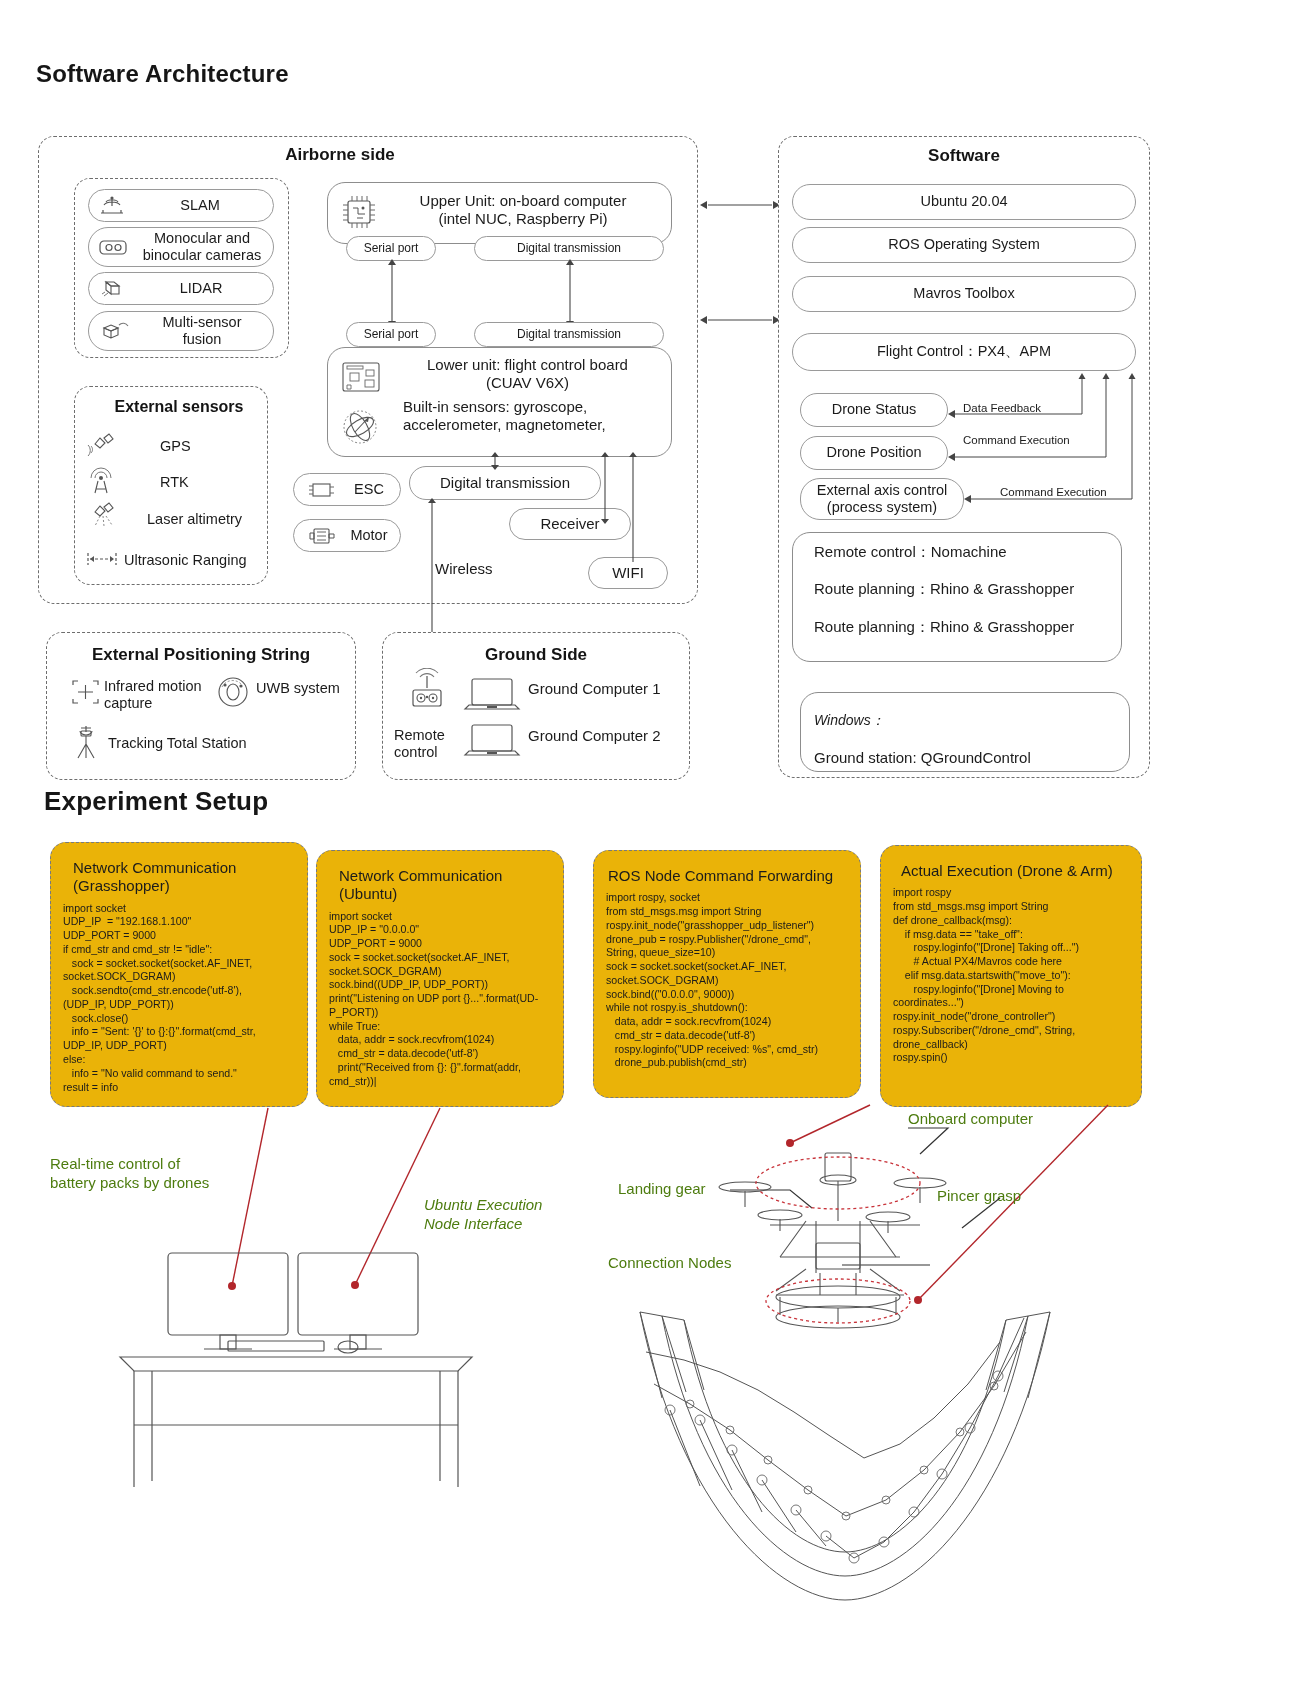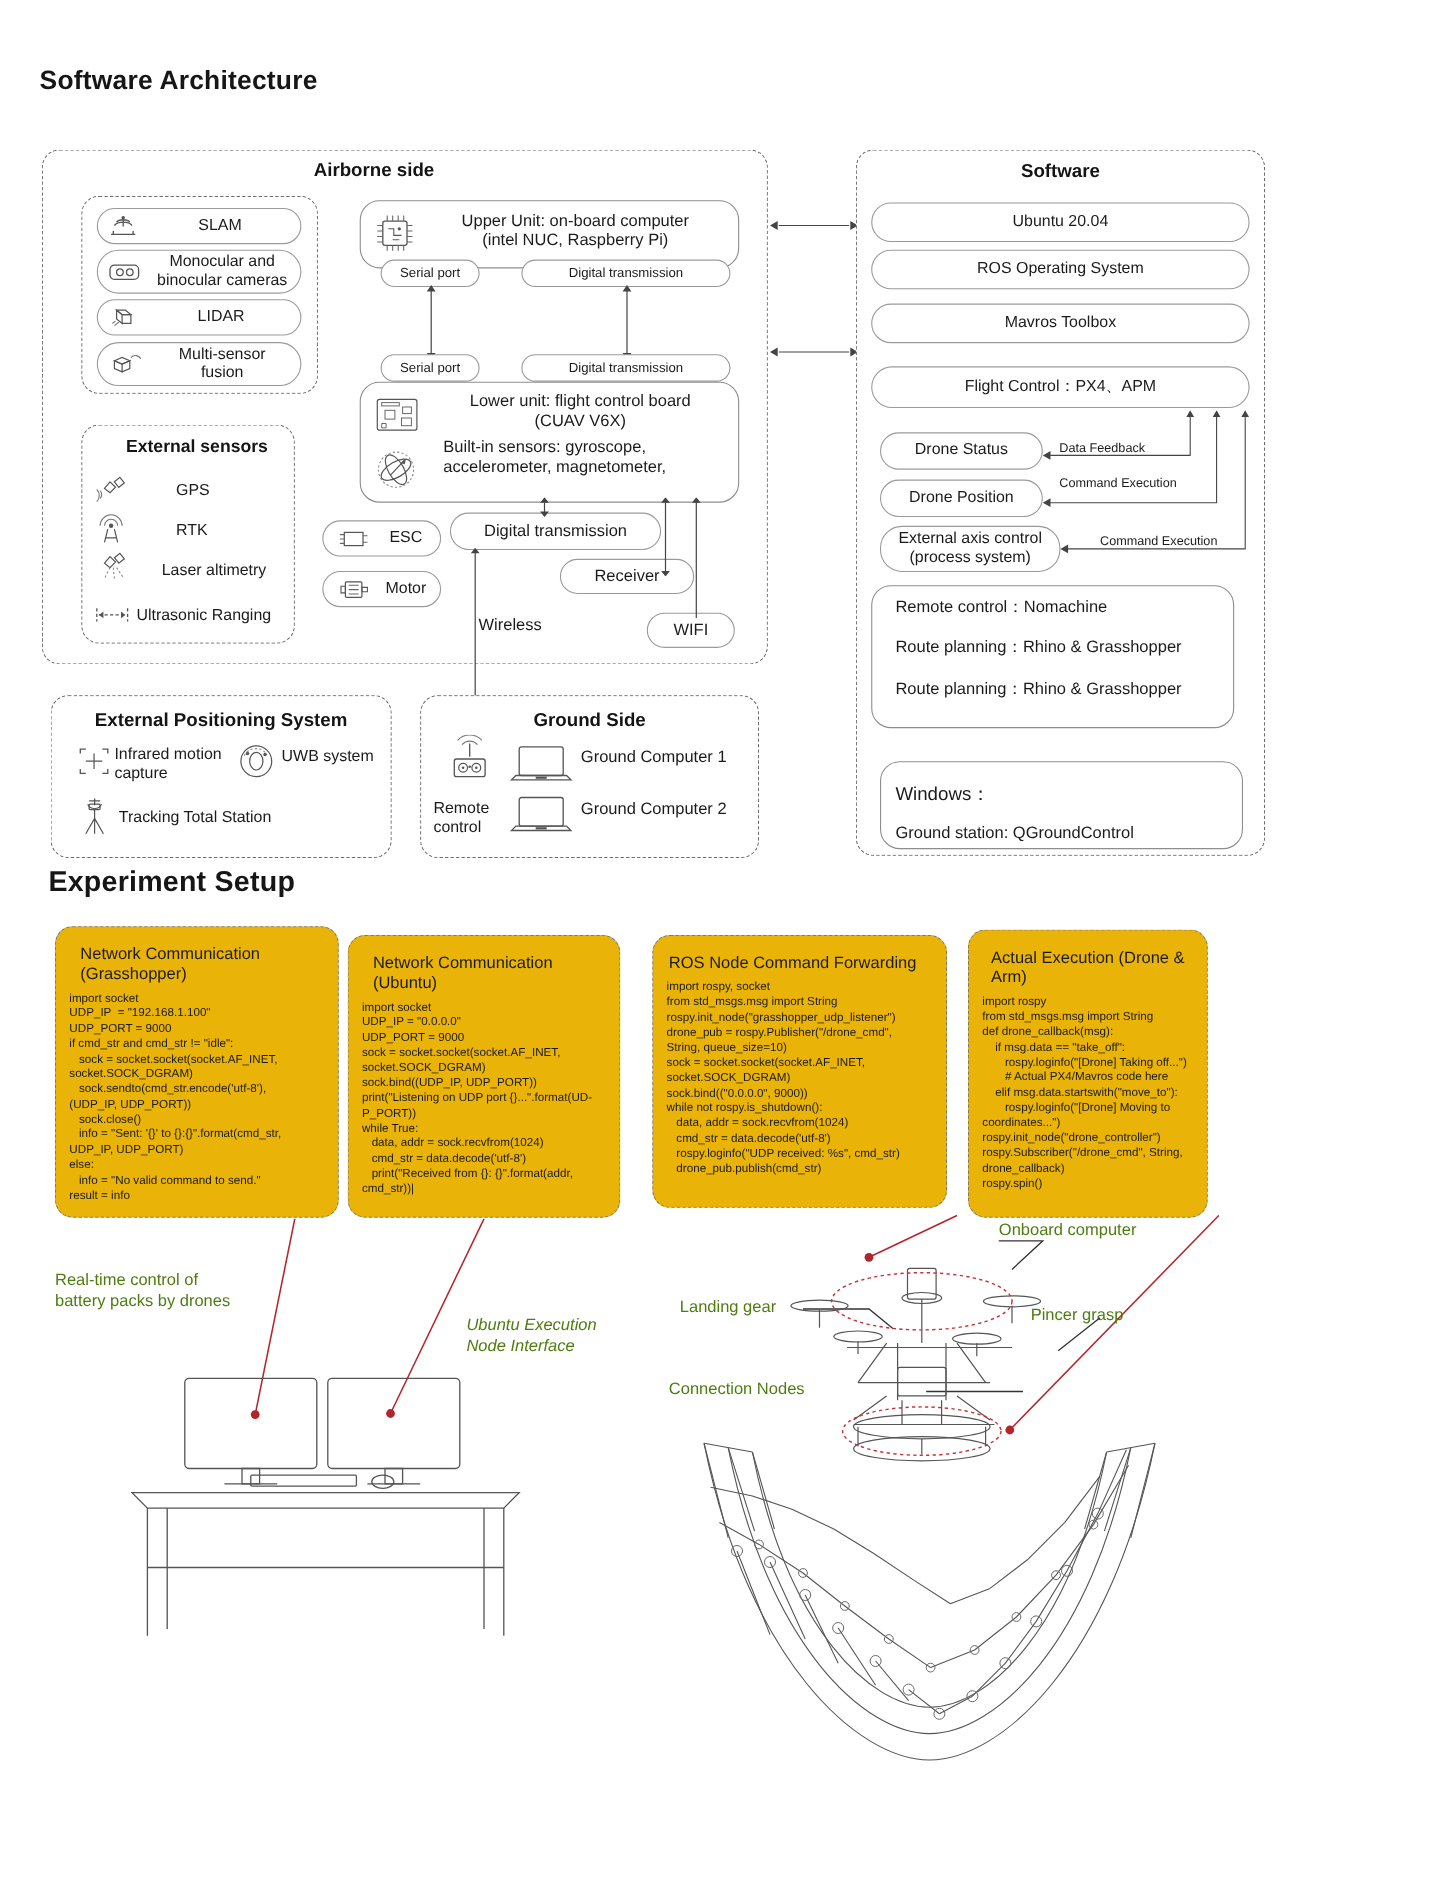--- a/index.html
+++ b/index.html
@@ -325,25 +325,25 @@
     <path d="M2 126l7-4v8z" fill="#444"></path>
     <path d="M170 0l-3.5 6h7z" fill="#444"></path>
 </svg>
 
 <div class="solid" style="left:792px; top:532px; width:330px; height:130px;"></div>
 <div class="lbl" style="left:814px; top:543px; font-size:15px;">Remote control：Nomachine</div>
 <div class="lbl" style="left:814px; top:580px; font-size:15px;">Route planning：Rhino &amp; Grasshopper</div>
 <div class="lbl" style="left:814px; top:618px; font-size:15px;">Route planning：Rhino &amp; Grasshopper</div>
 
 <div class="solid" style="left:800px; top:692px; width:330px; height:80px;"></div>
-<div class="lbl" style="left:814px; top:712px; font-size:17px;">Windows：</div>
+<div class="lbl" style="left:814px; top:712px; font-size:14px;font-style:italic;">Windows：</div>
 <div class="lbl" style="left:814px; top:749px; font-size:15px;">Ground station: QGroundControl</div>
 
 <div class="dashed" style="left:46px; top:632px; width:310px; height:148px;"></div>
-<div class="panel-title" style="left:46px; top:645px; width:310px;">External Positioning System</div>
+<div class="panel-title" style="left:46px; top:645px; width:310px;">External Positioning String</div>
 
 <div style="position:absolute; left:68px; top:676px;">
   <svg width="36" height="32" viewBox="0 0 36 32">
       <path d="M5 9V5h5M25 5h5v4M5 23v4h5M25 27h5v-4" stroke="#555" fill="none" stroke-width="1.2"></path>
       <path d="M17.5 9v14M10 16h15" stroke="#555" stroke-width="1.1"></path>
     </svg>
 </div>
 <div class="lbl" style="left:104px; top:678px; width:110px; white-space:pre-line;">Infrared motion
 capture</div>
 
@@ -453,21 +453,21 @@
 sock = socket.socket(socket.AF_INET,
 socket.SOCK_DGRAM)
 sock.bind(("0.0.0.0", 9000))
 while not rospy.is_shutdown():
    data, addr = sock.recvfrom(1024)
    cmd_str = data.decode('utf-8')
    rospy.loginfo("UDP received: %s", cmd_str)
    drone_pub.publish(cmd_str)</div>
 </div>
 
-<div class="code-card" style="left:880px; top:845px; width:218px; height:262px;">
+<div class="code-card" style="left:880px; top:845px; width:262px; height:262px;">
   <div class="code-head" style="white-space:pre-line; padding-left:20px;">Actual Execution (Drone &amp; Arm)</div>
   <div class="code-body">import rospy
 from std_msgs.msg import String
 def drone_callback(msg):
     if msg.data == "take_off":
        rospy.loginfo("[Drone] Taking off...")
        # Actual PX4/Mavros code here
     elif msg.data.startswith("move_to"):
        rospy.loginfo("[Drone] Moving to
 coordinates...")

